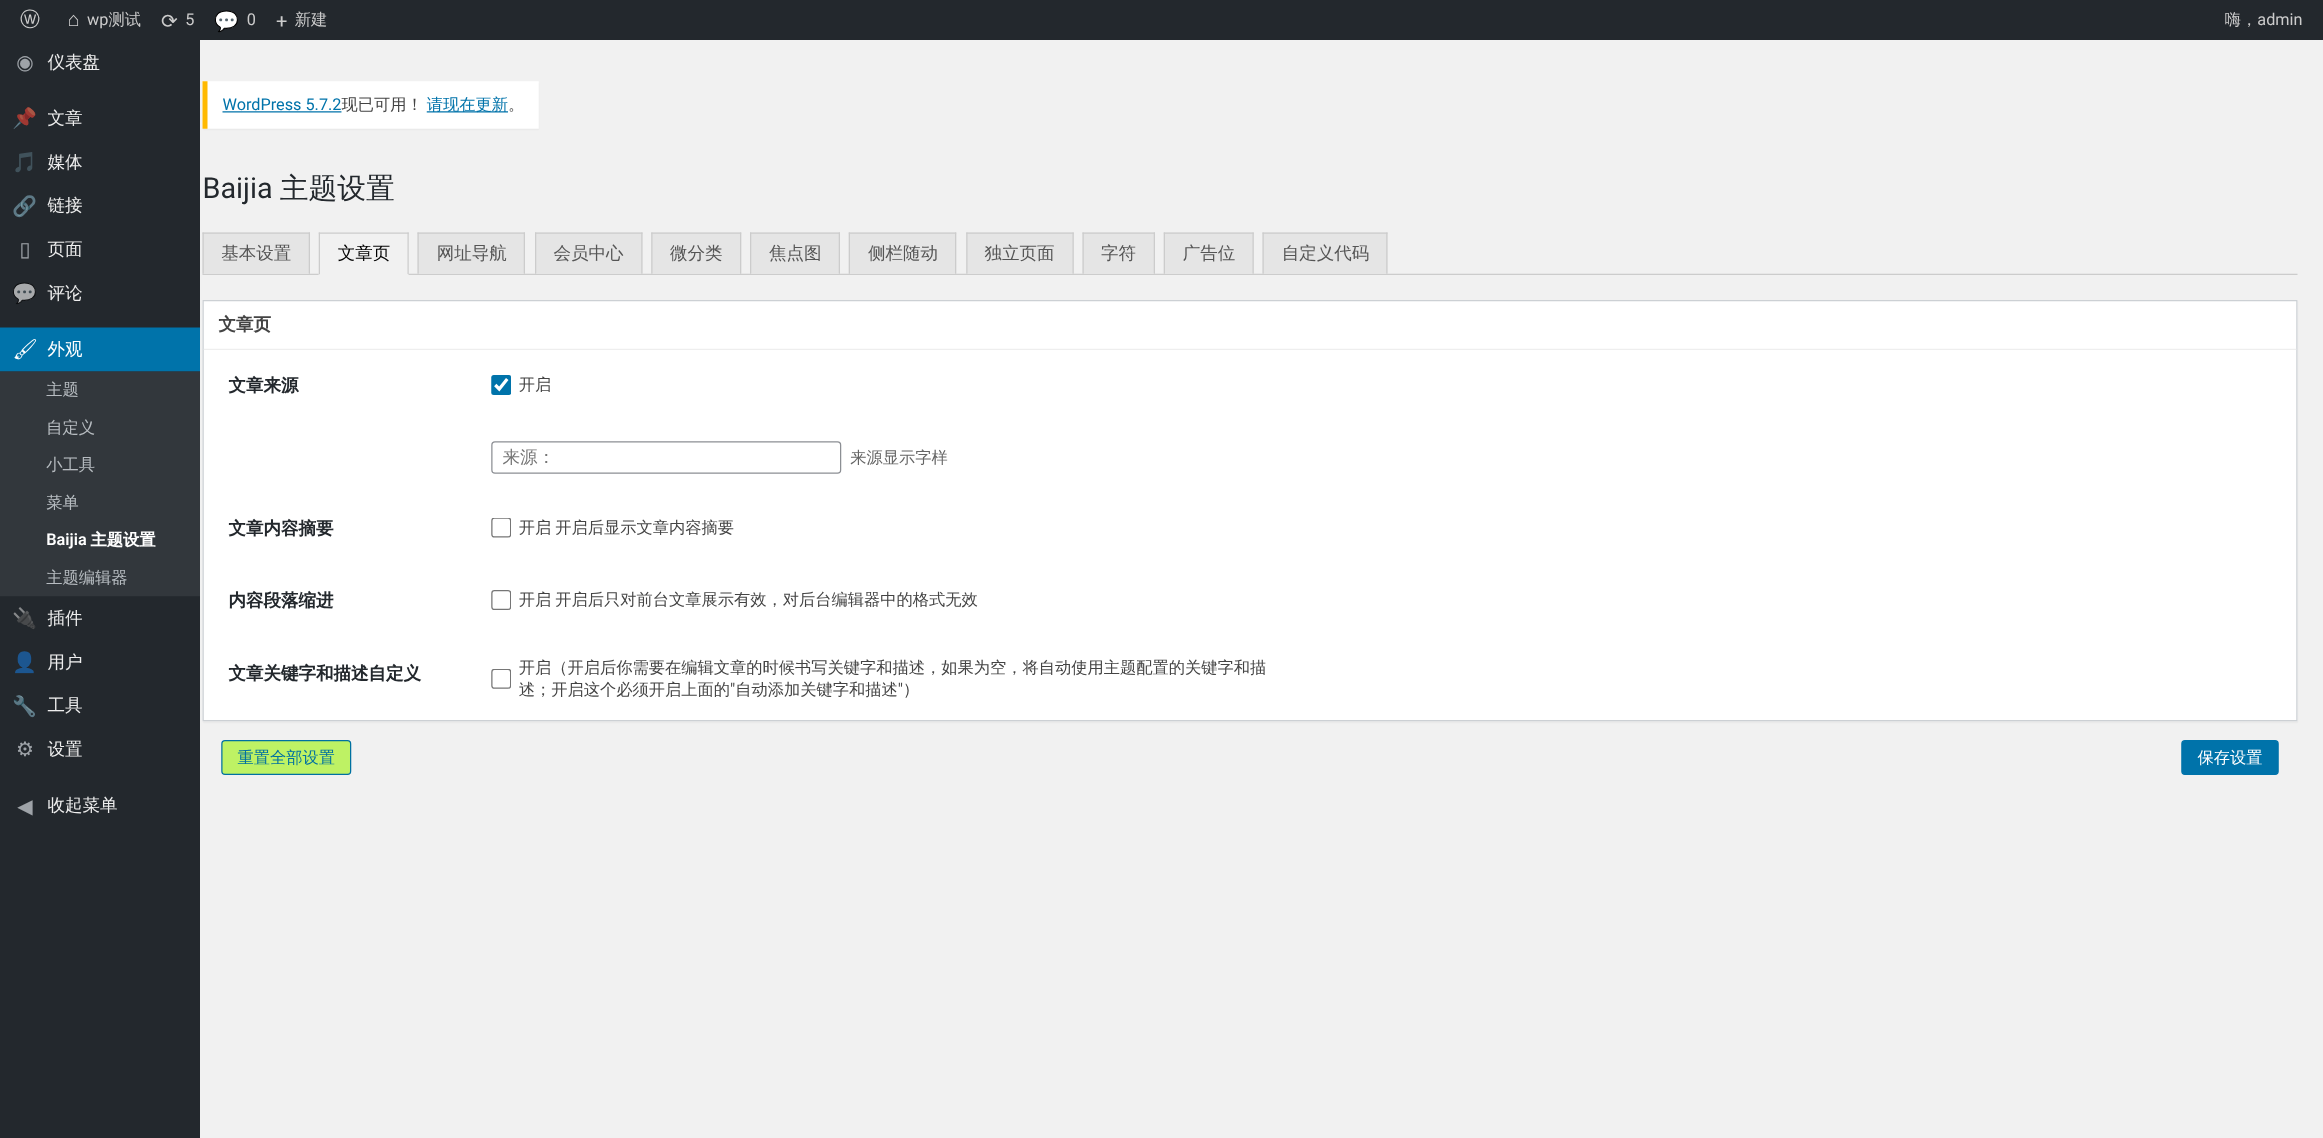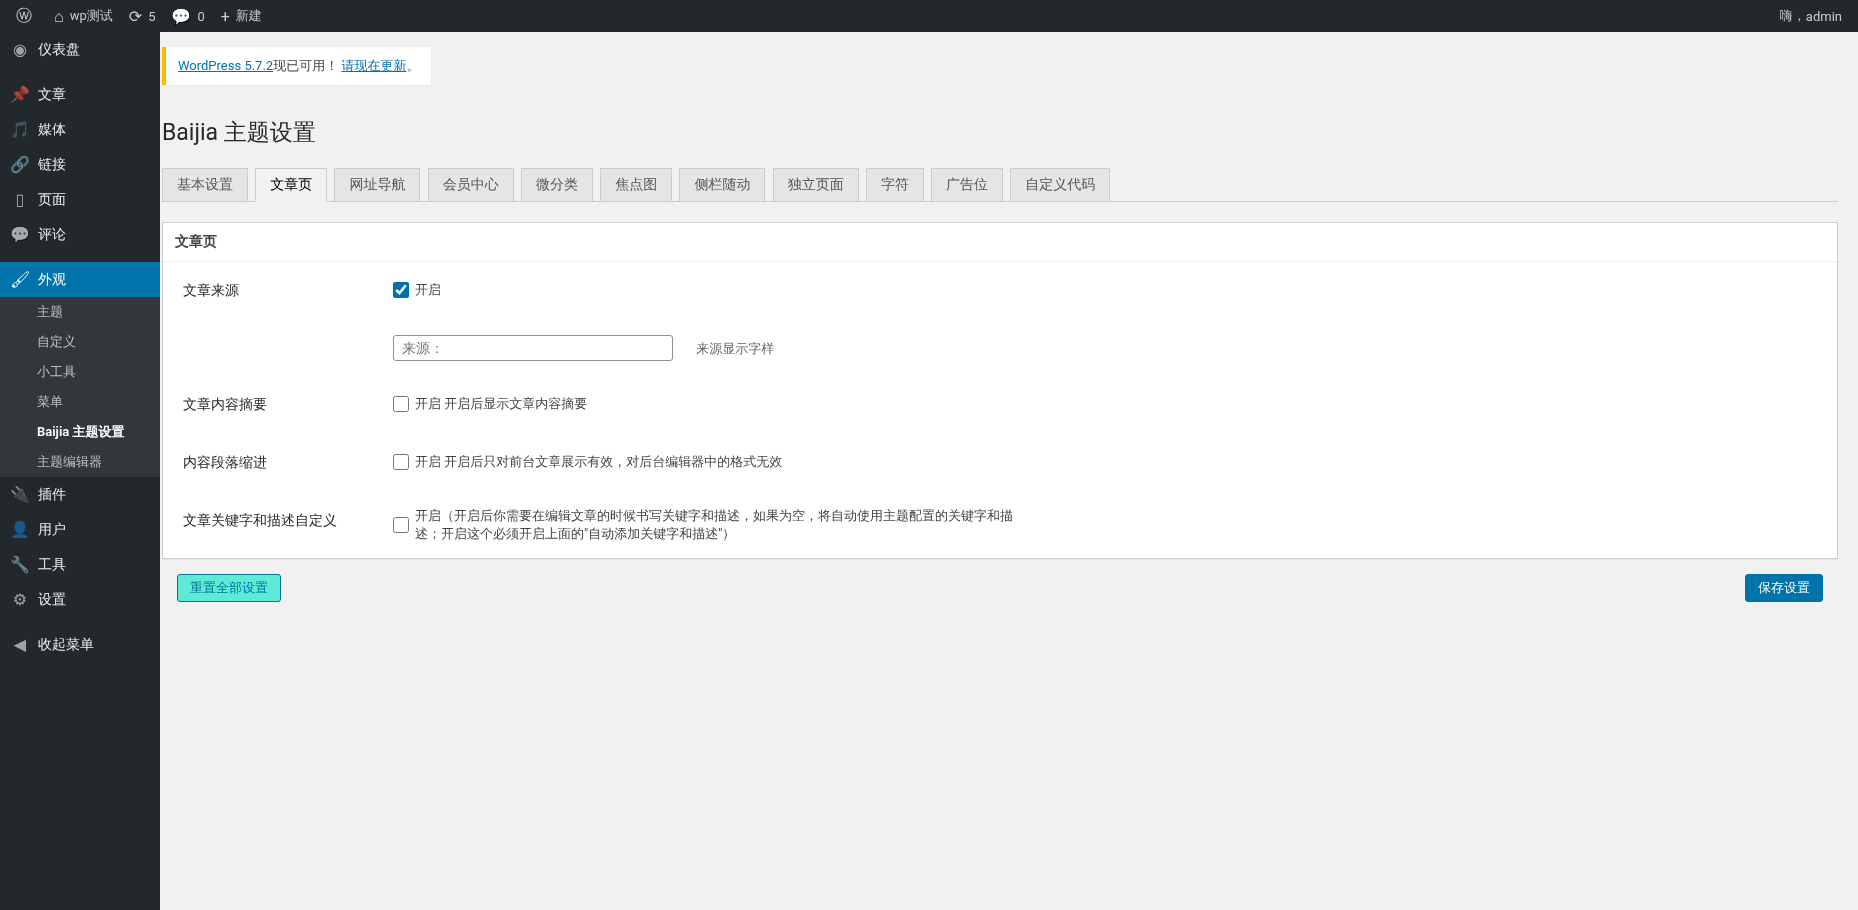--- a/index.html
+++ b/index.html
@@ -17,50 +17,50 @@
 #adminmenu .menu-item.current { background: #0073aa; color: #fff; position: relative; }
 #adminmenu .menu-item.current::after { content: ''; position: absolute; right: -8px; top: 50%; transform: translateY(-50%); border: 8px solid transparent; border-right-color: #f1f1f1; }
 #adminmenu .menu-icon { width: 20px; font-size: 16px; margin-right: 8px; text-align: center; color: rgba(240,245,250,0.6); }
 #adminmenu .menu-item.current .menu-icon { color: #fff; }
 #adminmenu .submenu { background: #32373c; }
 #adminmenu .submenu .sub-item { padding: 6px 12px; color: rgba(240,245,250,0.7); cursor: pointer; font-size: 13px; margin-left: 25px; }
 #adminmenu .submenu .sub-item.current { color: #fff; font-weight: 600; }
 
 
 #wpbody { margin-left: 160px; padding-top: 32px; min-height: 100vh; }
-#wpbody-content { padding: 10px 20px 40px 2px; }
+#wpbody-content { padding: 28px 20px 40px 2px; }
 
 
 .notice { background: #fff; border-left: 4px solid #ffb900; padding: 10px 12px; margin: 5px 15px 15px 0; box-shadow: 0 1px 1px rgba(0,0,0,0.04); display: inline-block; }
 .notice.notice-warning { border-left-color: #ffb900; }
 .notice.notice-error { border-left-color: #dc3232; }
 .notice a { color: #0073aa; text-decoration: underline; }
 .notices-row { display: flex; gap: 20px; }
 
 
 h1.page-title { font-size: 23px; font-weight: 400; margin: 8px 0 16px 0; padding: 9px 0 4px 0; color: #23282d; }
 
 
 .nav-tab-wrapper { border-bottom: 1px solid #ccc; margin: 0; padding: 0; }
 .nav-tab { display: inline-block; background: #e5e5e5; border: 1px solid #ccc; border-bottom: none; padding: 7px 14px; margin: 0 4px -1px 0; font-size: 14px; color: #555; cursor: pointer; text-decoration: none; }
 .nav-tab-active { background: #f1f1f1; border-bottom: 1px solid #f1f1f1; color: #000; }
 
 
 .settings-panel { background: #fff; border: 1px solid #ccd0d4; margin-top: 20px; box-shadow: 0 1px 1px rgba(0,0,0,0.04); }
 .settings-panel h2.section-title { font-size: 14px; font-weight: 600; padding: 10px 12px; margin: 0; border-bottom: 1px solid #eee; }
 .form-table { width: 100%; border-collapse: collapse; }
-.form-table th { text-align: left; padding: 20px 10px 20px 20px; width: 220px; font-weight: 400; vertical-align: top; font-size: 14px; color: #23282d; }
+.form-table th { text-align: left; padding: 20px 10px 20px 20px; width: 220px; font-weight: 700; vertical-align: top; font-size: 14px; color: #23282d; }
 .form-table td { padding: 15px 10px; vertical-align: middle; font-size: 13px; color: #444; }
 .form-table td label { display: inline-flex; align-items: center; gap: 6px; }
-.form-table td .description { color: #666; margin-left: 20px; }
+.form-table td .description { color: #666; margin-left: 4px; }
 .form-table input[type=checkbox] { width: 16px; height: 16px; accent-color: #0073aa; }
 .form-table input[type=text] { border: 1px solid #8c8f94; border-radius: 3px; padding: 4px 8px; font-size: 14px; min-width: 280px; }
 
 
-.button { display: inline-block; padding: 4px 12px; font-size: 13px; border-radius: 3px; border: 1px solid #0071a1; background: #5eead4; color: #0071a1; cursor: pointer; }
+.button { display: inline-block; padding: 4px 12px; font-size: 13px; border-radius: 3px; border: 1px solid #0071a1; background: #bef264; color: #0071a1; cursor: pointer; }
 .button-primary { background: #0073aa; border-color: #0073aa; color: #fff; }
 .submit-row { padding: 15px; display: flex; justify-content: space-between; }
 </style>
 </head>
 <body>
 
 <div id="adminbar">
   <div class="ab-item">
       <span class="ab-icon">ⓦ</span>
     </div>

